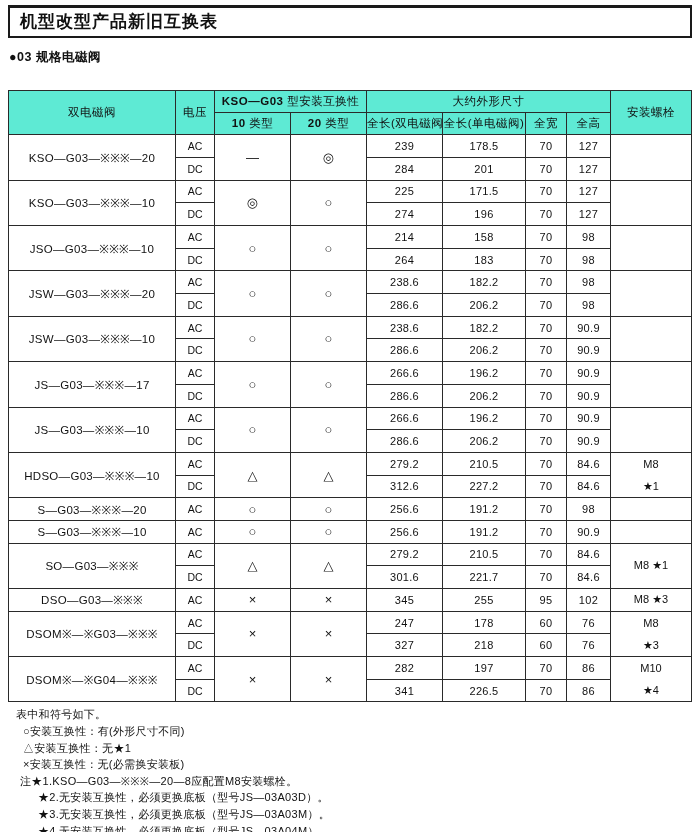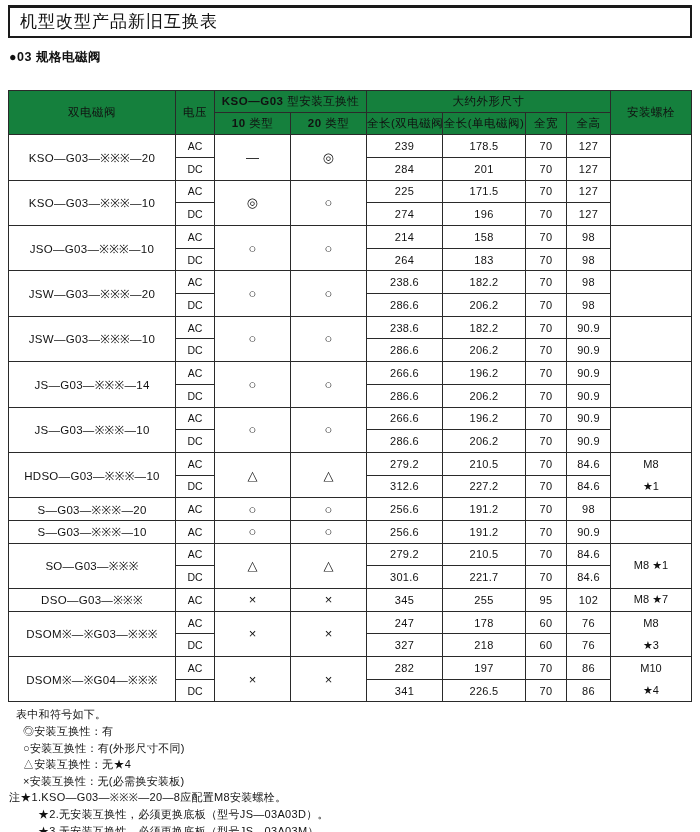--- a/index.html
+++ b/index.html
@@ -8,21 +8,21 @@
     background:#ffffff;
     color:#111111;
     font-family:"Liberation Sans", sans-serif;
     -webkit-font-smoothing:antialiased;
   }
   .page{padding:5px 8px 0 8px;}
 
   .title-box{
     border:2px solid #1a1a1a;
     border-top-width:3px;
-    font-weight:normal;
+    font-weight:bold;
     font-size:17px;
     line-height:1.25;
     padding:3px 10px 4px 10px;
     margin-bottom:11px;
     letter-spacing:1px;
   }
   .subtitle{
     font-size:12.5px;
     font-weight:600;
     margin:0 0 24px 1px;
@@ -36,21 +36,21 @@
   }
   table.compat th, table.compat td{
     border:1px solid #2a2a2a;
     text-align:center;
     vertical-align:middle;
     padding:0;
     overflow:hidden;
     white-space:nowrap;
   }
   thead th{
-    background:#15803d;
+    background:#5eead4;
     font-weight:normal;
     font-size:11.5px;
     height:21px;
     letter-spacing:0.5px;
   }
   thead .bold{font-weight:bold;}
   tbody tr{height:22.7px;}
   .c-model{
     text-align:left;
     padding-left:10px;
@@ -60,21 +60,21 @@
   .c-volt{font-size:10.5px;}
   .c-num{font-size:11px;letter-spacing:0.3px;}
   .c-sym{font-size:13px;}
   .c-bolt{font-size:11px;margin-left:36px;}
   .bolt-line{line-height:22px;height:22px;}
 
   .footnotes{margin-top:4px;font-size:11px;line-height:16.6px;letter-spacing:0.3px;}
   .foot-intro{margin-left:8px;}
   .symline{margin-left:15px;}
   .noteline{margin-left:30px;}
-  .noteline.first{margin-left:1px;}
+  .noteline.first{margin-left:12px;}
 </style>
 </head>
 <body>
 
 <div class="page">
 
   <div class="title-box">机型改型产品新旧互换表</div>
 
   <div class="subtitle"><span>●</span><span>03 规格电磁阀</span></div>
 
@@ -192,21 +192,21 @@
           <td class="c-bolt" rowspan="2"></td>
         </tr>
         <tr>
           <td class="c-volt">DC</td>
           <td class="c-num">286.6</td>
           <td class="c-num">206.2</td>
           <td class="c-num">70</td>
           <td class="c-num">90.9</td>
         </tr>
         <tr>
-          <td class="c-model" rowspan="2">JS—G03—※※※—14</td>
+          <td class="c-model" rowspan="2">JS—G03—※※※—17</td>
           <td class="c-volt">AC</td>
           <td class="c-sym" rowspan="2">○</td>
           <td class="c-sym" rowspan="2">○</td>
           <td class="c-num">266.6</td>
           <td class="c-num">196.2</td>
           <td class="c-num">70</td>
           <td class="c-num">90.9</td>
           <td class="c-bolt" rowspan="2"></td>
         </tr>
         <tr>
@@ -297,21 +297,21 @@
         </tr>
         <tr>
           <td class="c-model">DSO—G03—※※※</td>
           <td class="c-volt">AC</td>
           <td class="c-sym">×</td>
           <td class="c-sym">×</td>
           <td class="c-num">345</td>
           <td class="c-num">255</td>
           <td class="c-num">95</td>
           <td class="c-num">102</td>
-          <td class="c-bolt">M8 ★7</td>
+          <td class="c-bolt">M8 ★3</td>
         </tr>
         <tr>
           <td class="c-model" rowspan="2">DSOM※—※G03—※※※</td>
           <td class="c-volt">AC</td>
           <td class="c-sym" rowspan="2">×</td>
           <td class="c-sym" rowspan="2">×</td>
           <td class="c-num">247</td>
           <td class="c-num">178</td>
           <td class="c-num">60</td>
           <td class="c-num">76</td>
@@ -346,23 +346,22 @@
           <td class="c-num">341</td>
           <td class="c-num">226.5</td>
           <td class="c-num">70</td>
           <td class="c-num">86</td>
         </tr>
       </tbody>
   </table>
 
   <div class="footnotes">
     <div class="foot-intro">表中和符号如下。</div>
-    <div class="symline">◎安装互换性：有</div>
     <div class="symline">○安装互换性：有(外形尺寸不同)</div>
-    <div class="symline">△安装互换性：无★4</div>
+    <div class="symline">△安装互换性：无★1</div>
     <div class="symline">×安装互换性：无(必需换安装板)</div>
     <div class="noteline first">注★1.KSO—G03—※※※—20—8应配置M8安装螺栓。</div>
     <div class="noteline">★2.无安装互换性，必须更换底板（型号JS—03A03D）。</div>
     <div class="noteline">★3.无安装互换性，必须更换底板（型号JS—03A03M）。</div>
     <div class="noteline">★4.无安装互换性，必须更换底板（型号JS—03A04M）。</div>
   </div>
 
 </div>
 
 </body></html>

